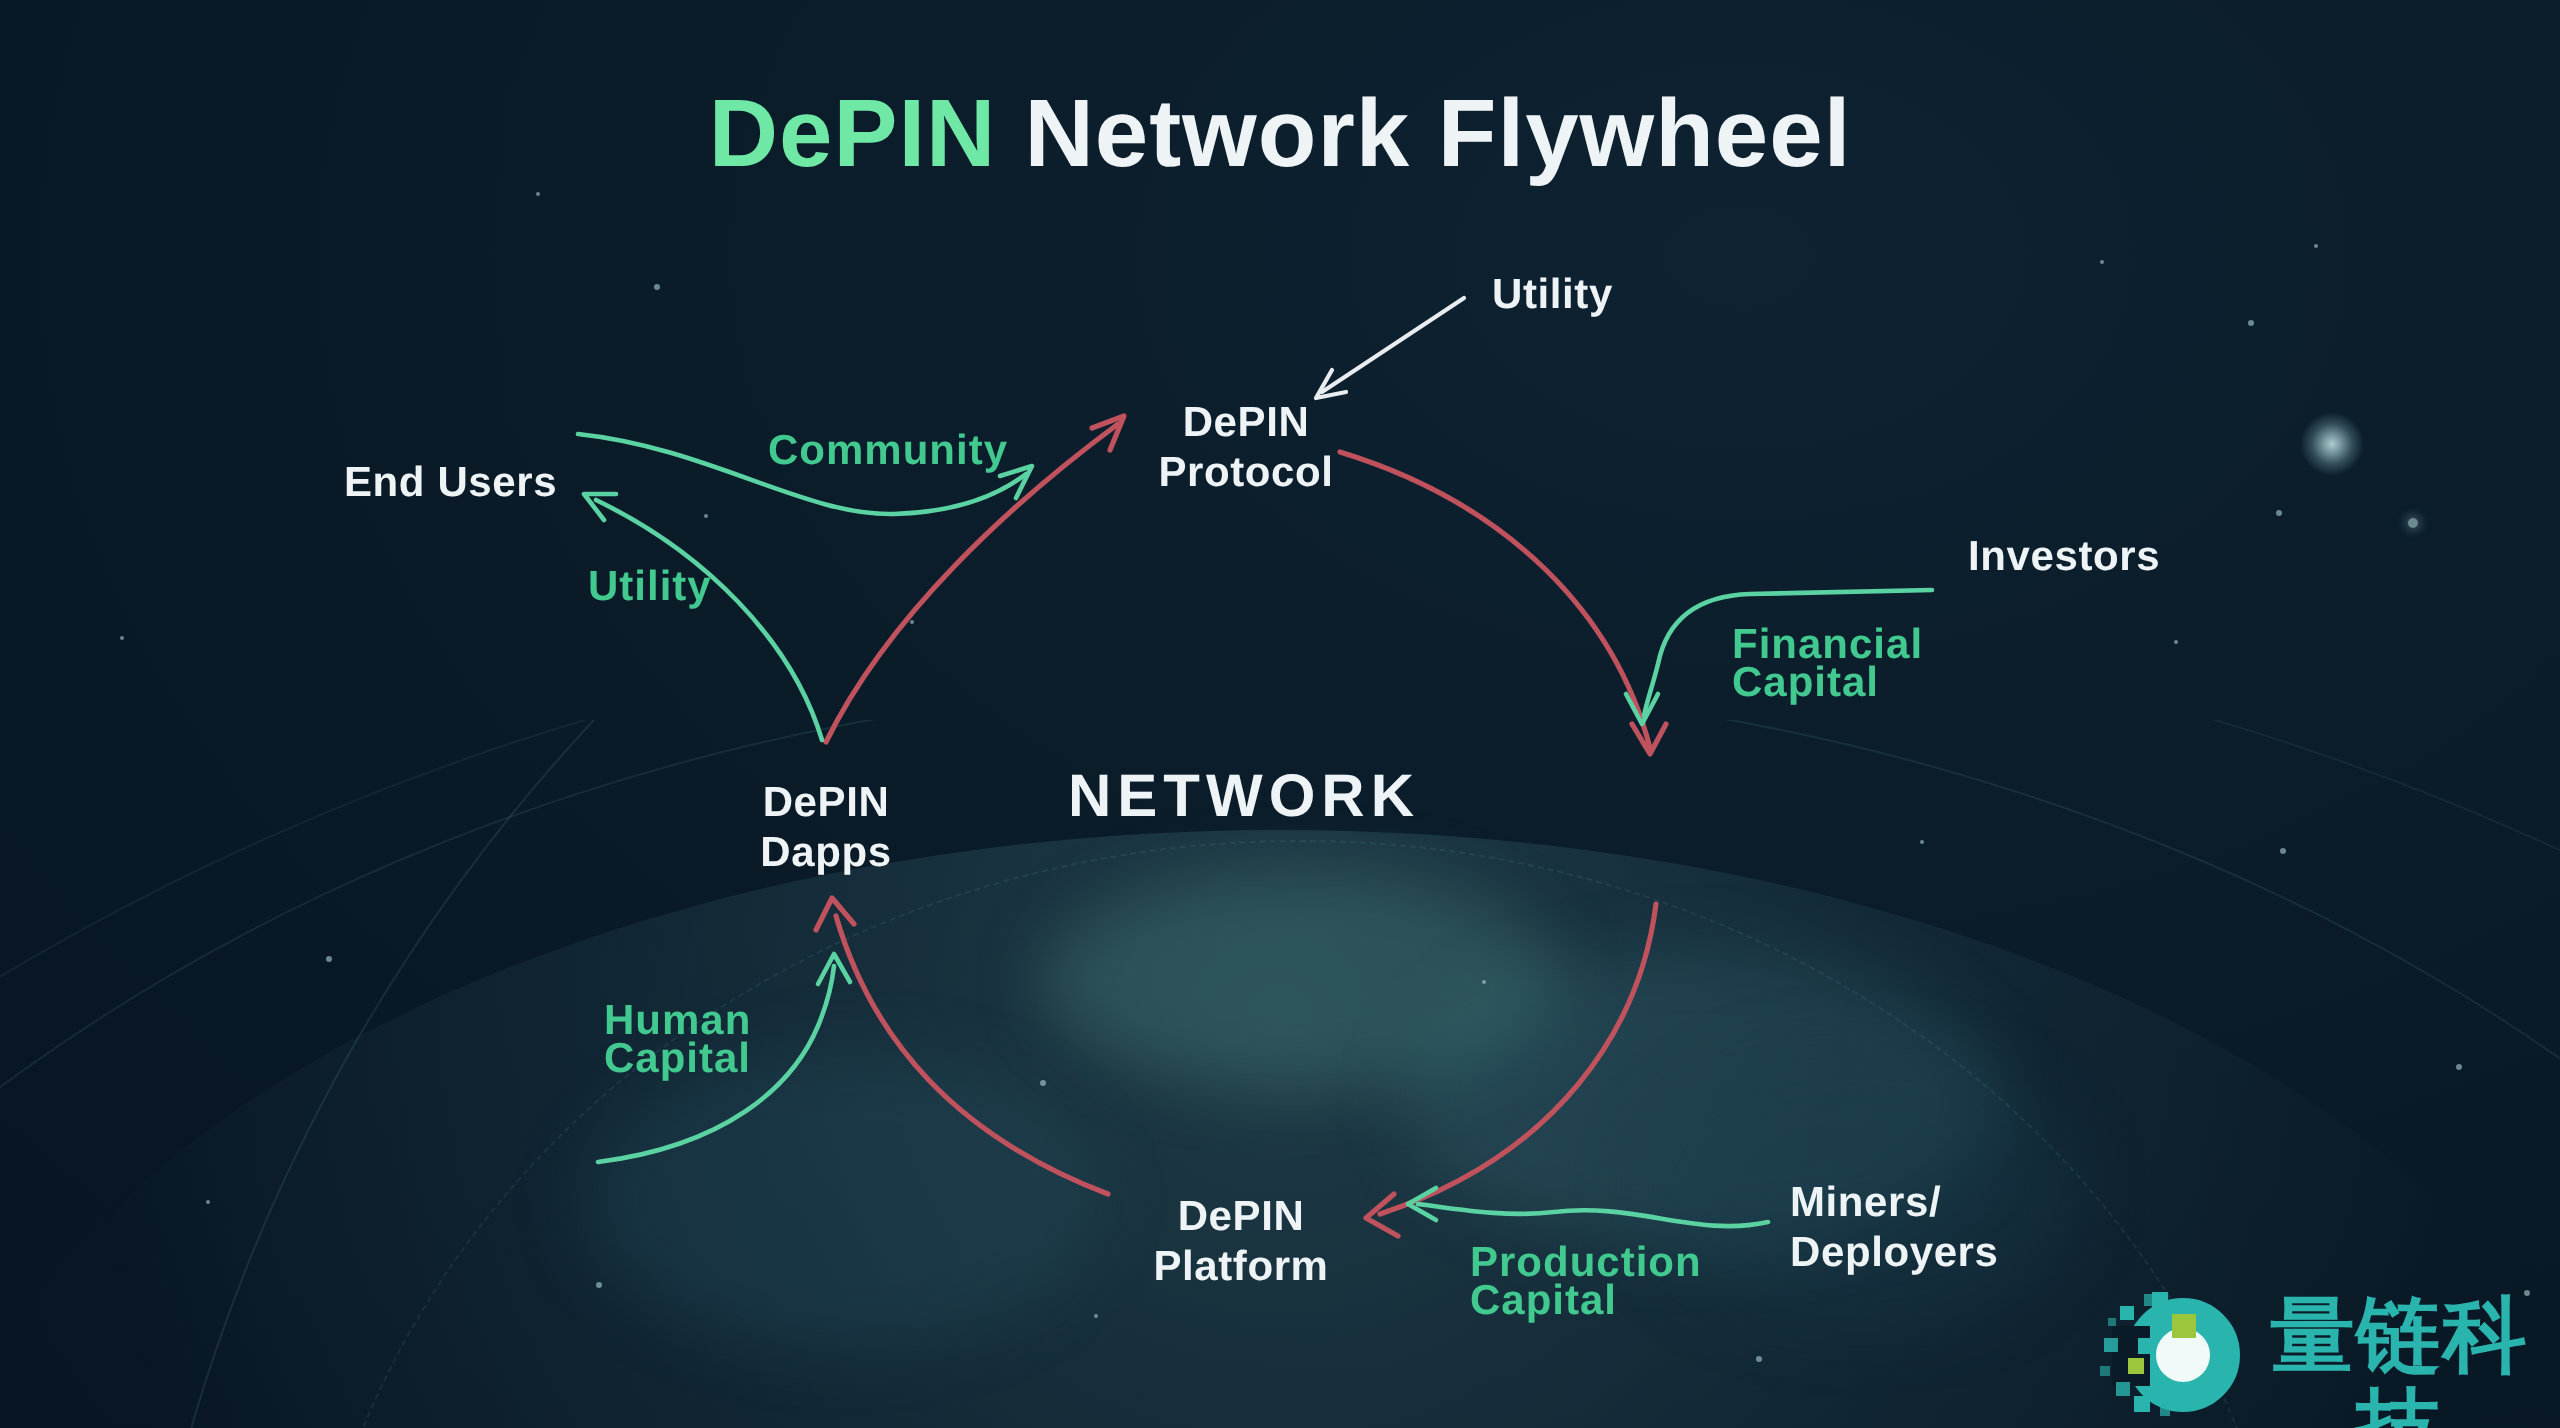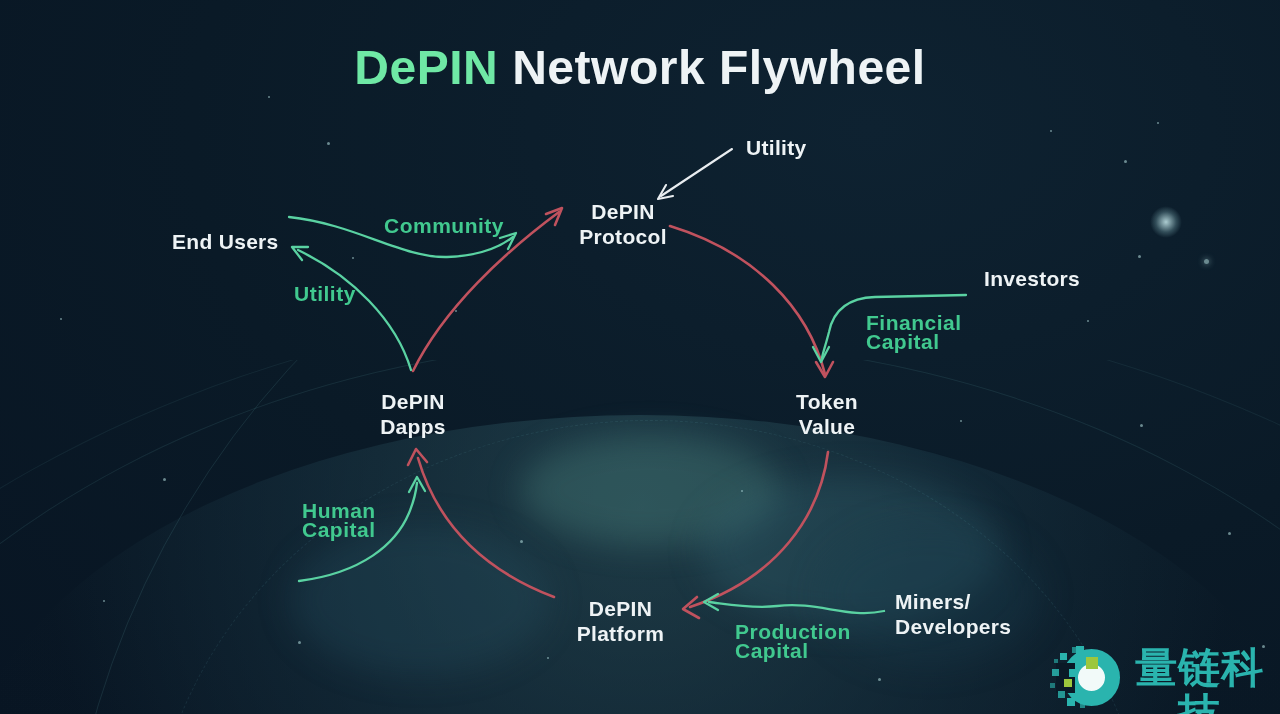--- a/index.html
+++ b/index.html
@@ -164,32 +164,31 @@
 
   <div class="txt node" style="left:746px;top:135px">Utility</div>
   <div class="txt node ctr" style="left:558px;top:199px;width:130px">DePIN
 Protocol</div>
   <div class="txt node" style="left:172px;top:229px">End Users</div>
   <div class="txt glabel" style="left:384px;top:216px">Community</div>
   <div class="txt glabel" style="left:294px;top:284px">Utility</div>
   <div class="txt node" style="left:984px;top:266px">Investors</div>
   <div class="txt glabel" style="left:866px;top:313px">Financial
 Capital</div>
-  <div class="txt node ctr" style="left:777px;top:389px;width:100px">Token
-Value</div>
+  <div class="txt net1">NETWORK</div>
   <div class="txt node ctr" style="left:363px;top:389px;width:100px">DePIN
 Dapps</div>
   <div class="txt glabel" style="left:302px;top:501px">Human
 Capital</div>
   <div class="txt node ctr" style="left:558px;top:596px;width:125px">DePIN
 Platform</div>
   <div class="txt glabel" style="left:735px;top:622px">Production
 Capital</div>
   <div class="txt node" style="left:895px;top:589px">Miners/
-Developers</div>
+Deployers</div>
 
   <div class="watermark">
     <div class="wm-logo">
       <div class="wm-ring"></div>
       <div class="wm-gap"></div>
       <span class="sq" style="left:26px;top:1px;width:8px;height:8px;background:var(--watermark-teal)"></span>
       <span class="sq" style="left:36px;top:12px;width:12px;height:12px;background:var(--watermark-green)"></span>
       <span class="sq" style="left:14px;top:34px;width:8px;height:8px;background:var(--watermark-green)"></span>
       <span class="sq" style="left:2px;top:24px;width:7px;height:7px;background:var(--watermark-teal);opacity:.85"></span>
       <span class="sq" style="left:10px;top:8px;width:7px;height:7px;background:var(--watermark-teal)"></span>

